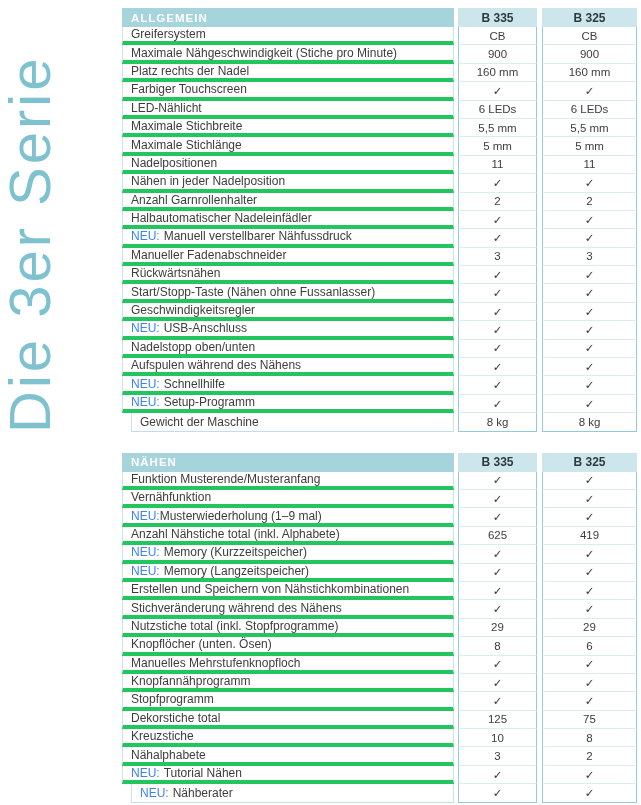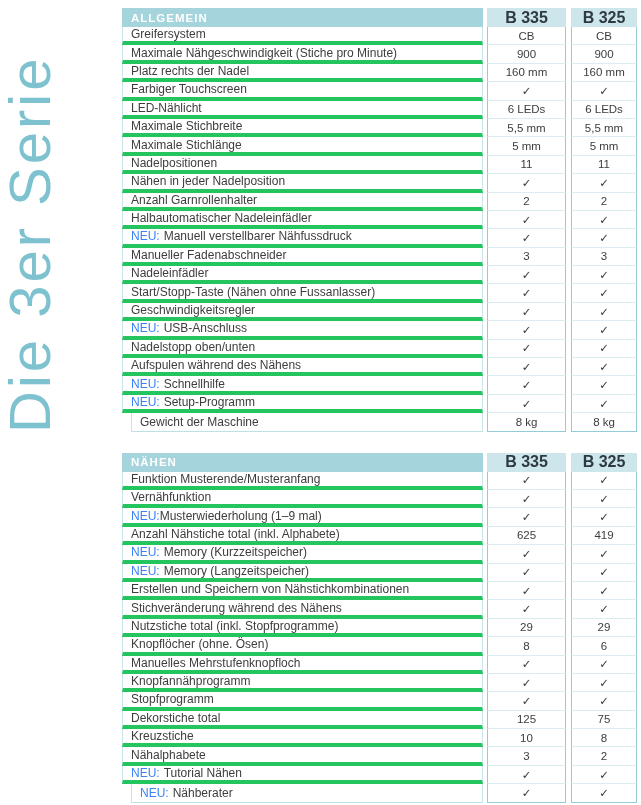--- a/index.html
+++ b/index.html
@@ -30,33 +30,33 @@
     flex:1; padding-left:8px; font-size:12px; color:#3d3d3d;
     border-left:1px solid #c9e5ea; border-right:1px solid #c9e5ea;
     border-bottom:4px solid #22c55e; white-space:nowrap;
   }
   .val-cell {
     justify-content:center; font-size:11.5px; color:#3d3d3d;
     border-left:1px solid #92ccd8; border-right:1px solid #92ccd8;
     border-bottom:1px solid #dcedf1;
   }
   .v1 { width:79px; }
-  .v2 { width:66px; }
+  .v2 { width:95px; }
   .gap { background:#fff; }
   .g1 { width:4px; }
   .g2 { width:5px; }
 
   .section-title {
     background:#a5d4dd; color:#ffffff; font-weight:bold;
     font-size:11.5px; letter-spacing:1px; padding-left:9px;
     border:none;
   }
   .col-head {
     background:#cde6eb; color:#2e3a40; font-weight:bold;
-    font-size:16px; border:none;
+    font-size:12px; border:none;
   }
 
   .row:last-child .label-cell { border-bottom:1px solid #bfe0e7;margin-left:9px; }
   .row:last-child .val-cell  { border-bottom:1px solid #92ccd8; }
 
   .neu-prefix { color:#3b82f6; margin-right:4px; white-space:nowrap; }
   .neu-prefix.tight { margin-right:0; }
 </style>
 </head>
 <body>
@@ -251,21 +251,21 @@
             <span class="val-text">3</span>
           </div>
     <div class="gap g2"></div>
     <div class="cell val-cell v2">
             <span class="val-text">3</span>
           </div>
   </div>
 
   <div class="row">
     <div class="cell label-cell">
-            <span class="label-text">Nadeleinfädler</span>
+            <span class="label-text">Rückwärtsnähen</span>
           </div>
     <div class="gap g1"></div>
     <div class="cell val-cell v1">
             <span class="val-text">✓</span>
           </div>
     <div class="gap g2"></div>
     <div class="cell val-cell v2">
             <span class="val-text">✓</span>
           </div>
   </div>
@@ -519,21 +519,21 @@
             <span class="val-text">29</span>
           </div>
     <div class="gap g2"></div>
     <div class="cell val-cell v2">
             <span class="val-text">29</span>
           </div>
   </div>
 
   <div class="row">
     <div class="cell label-cell">
-            <span class="label-text">Knopflöcher (ohne. Ösen)</span>
+            <span class="label-text">Knopflöcher (unten. Ösen)</span>
           </div>
     <div class="gap g1"></div>
     <div class="cell val-cell v1">
             <span class="val-text">8</span>
           </div>
     <div class="gap g2"></div>
     <div class="cell val-cell v2">
             <span class="val-text">6</span>
           </div>
   </div>

